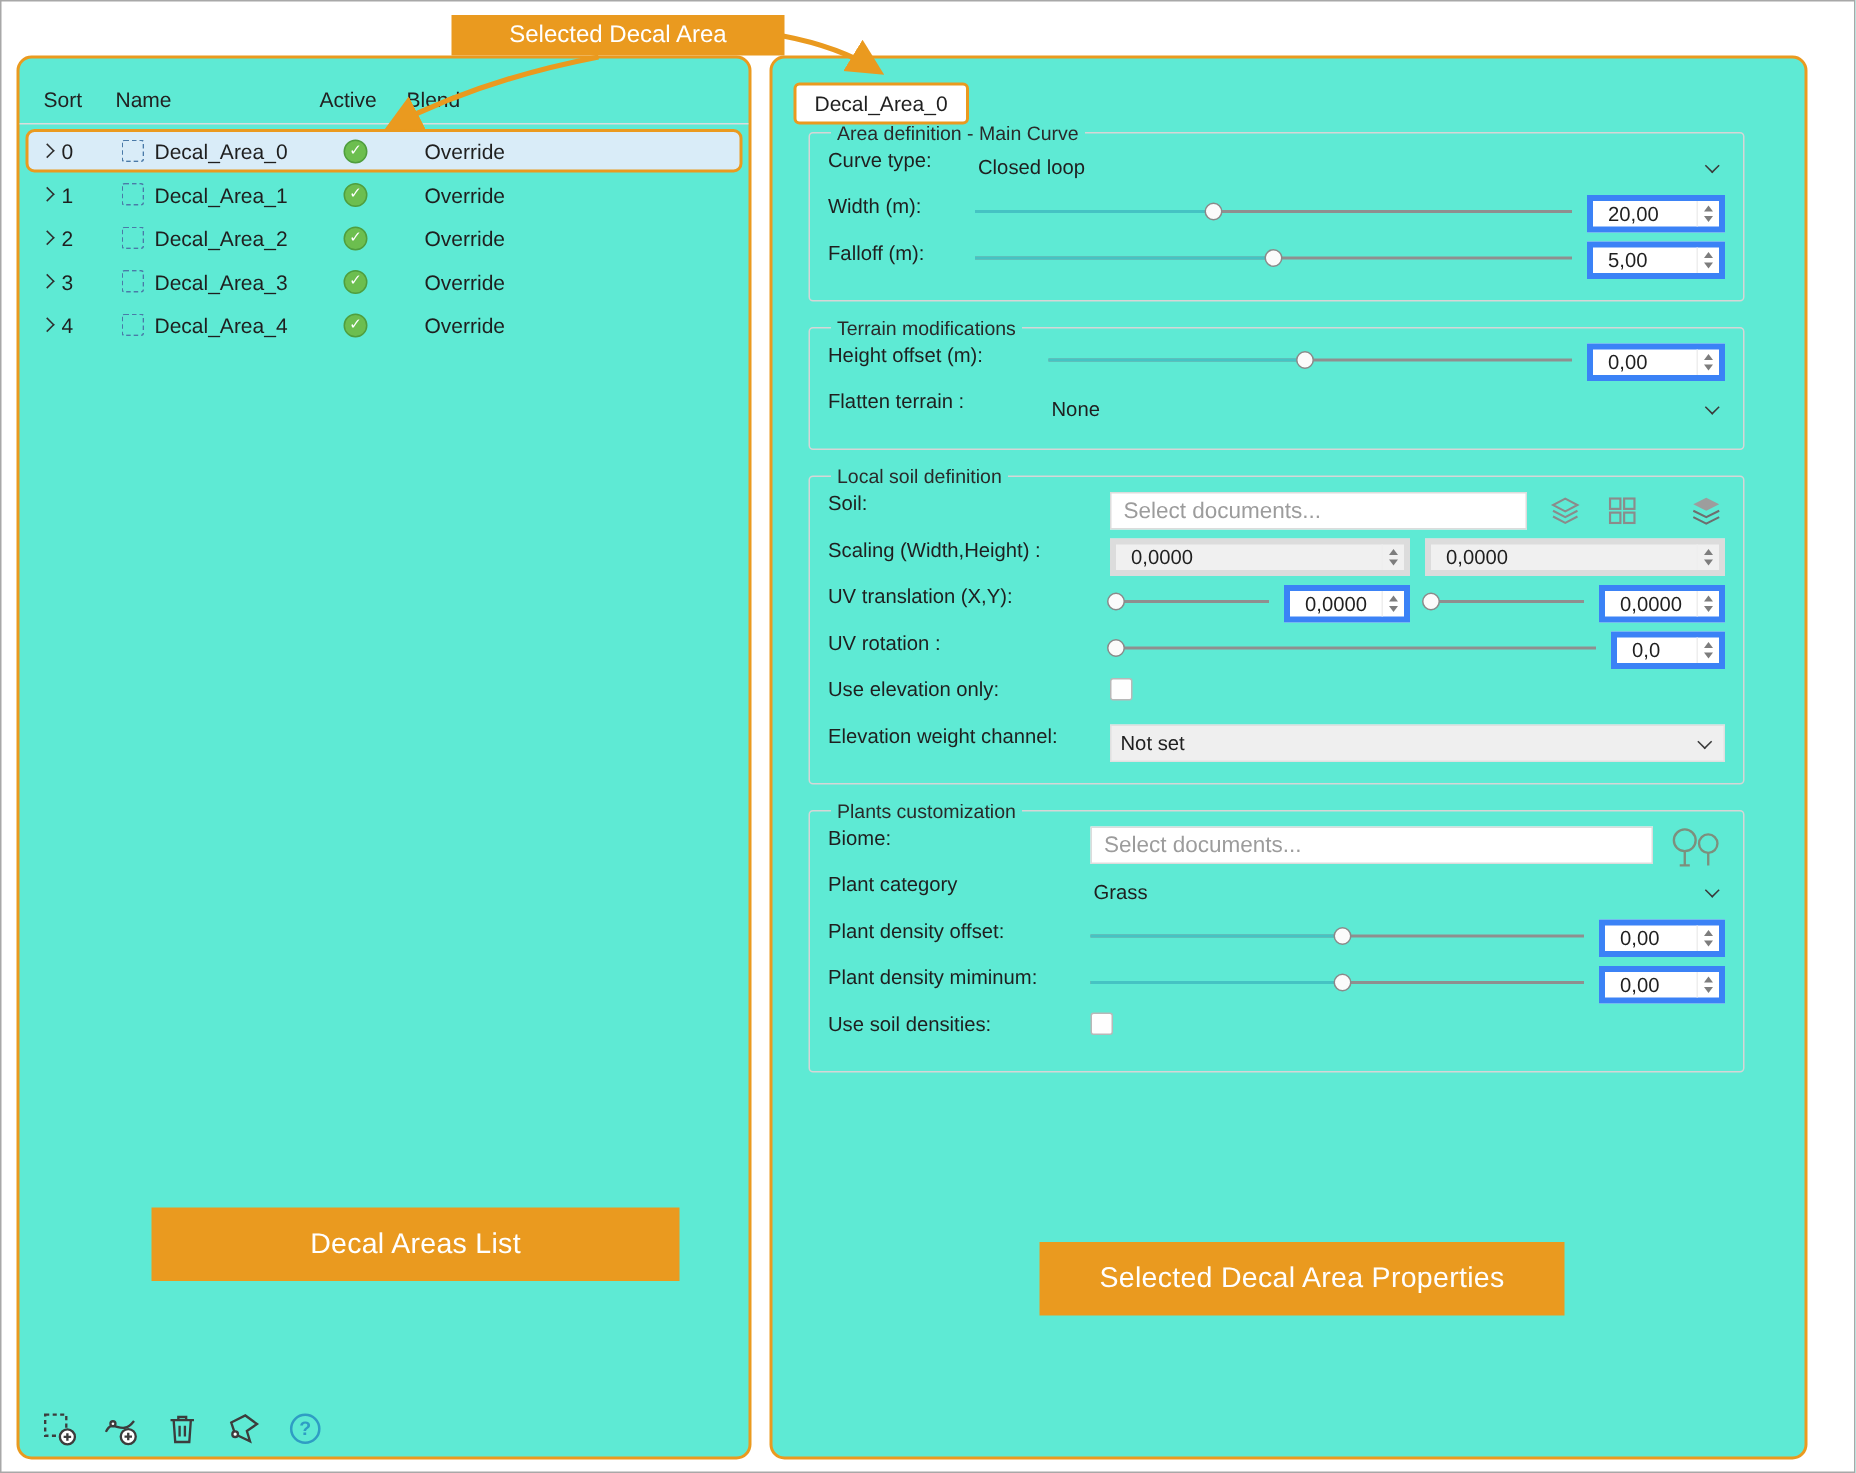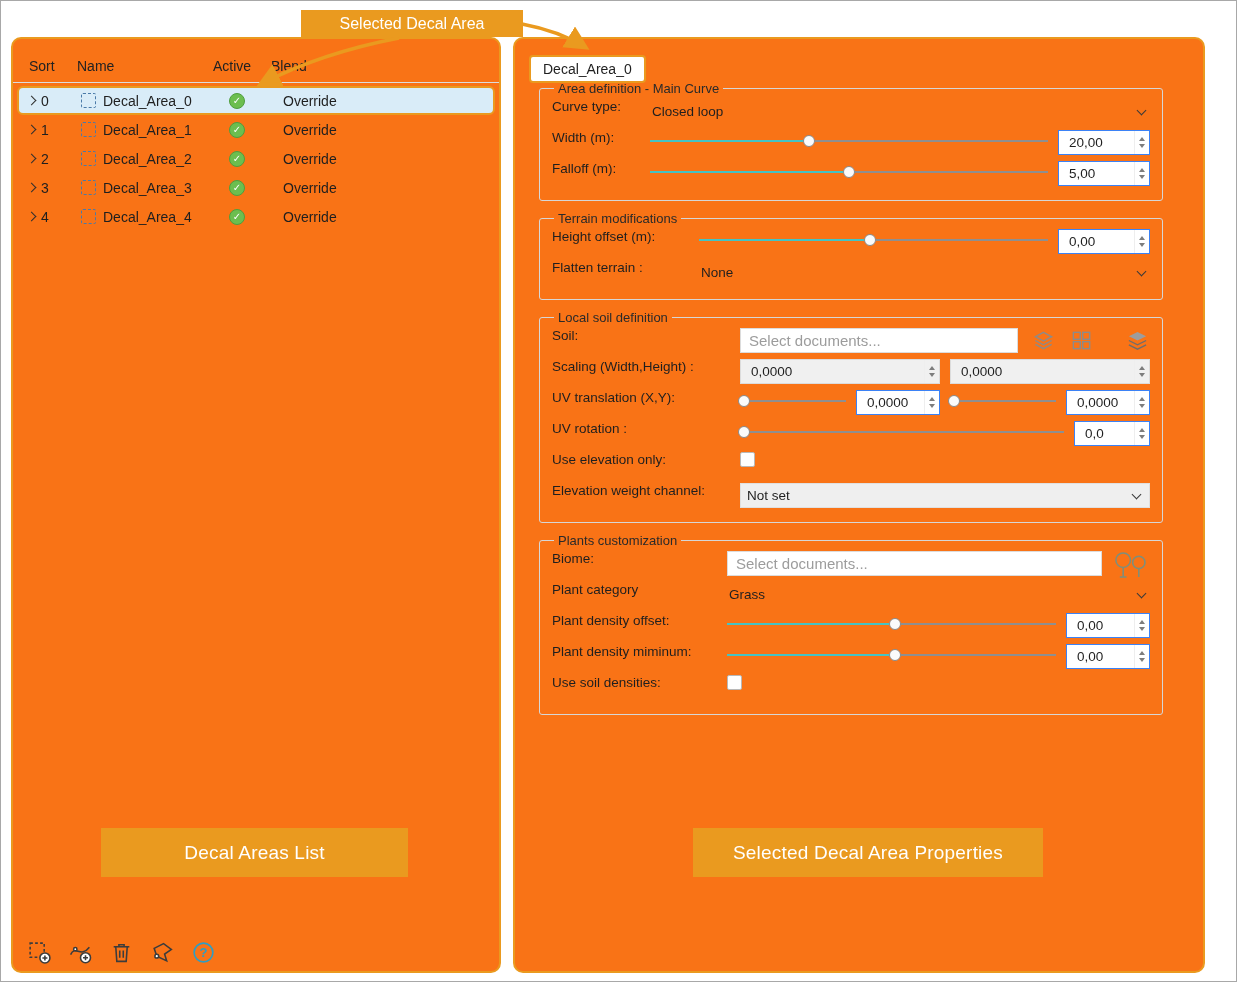--- a/index.html
+++ b/index.html
@@ -6,21 +6,21 @@
   body { margin:0; background:#fff; font-family:"Liberation Sans","DejaVu Sans",sans-serif; }
 
   .window{position:relative;width:1237px;height:982px;background:#fff;border:1px solid #a8a8a8;color:#1f1f1f;overflow:hidden}
 
   
   .titlebar{position:absolute;top:0;left:0;right:0;height:26px}
   .wtitle{position:absolute;left:8px;top:4px;font-size:11px;color:#222}
   .closebtn{position:absolute;right:5px;top:5px;width:14px;height:14px;background:#e8432c;border-radius:2px;color:#fff;font-size:9px;line-height:14px;text-align:center;cursor:pointer}
 
   
-  .panel{position:absolute;border:2px solid #EA9A1F;border-radius:10px;background:#f97316}
+  .panel{position:absolute;border:2px solid #EA9A1F;border-radius:10px;background:#5eead4}
   .panel.left{left:10px;top:36px;width:490px;height:936px}
   .panel.right{left:512px;top:36px;width:692px;height:936px}
 
   
   .lheader{position:absolute;top:10px;left:0;right:0;height:34px;border-bottom:1px solid #dcdcdc;font-size:14px;color:#222}
   .lheader span{position:absolute;top:9px}
   .col-sort{left:16px}.col-name{left:64px}.col-active{left:200px}.col-blend{left:258px}
 
   
   .rows{position:absolute;top:47px;left:4px;right:4px}
@@ -36,21 +36,21 @@
   .check::after{content:"\2713";font-size:10px;font-weight:bold}
   .rblend{margin-left:38px}
 
   
   .toolbar{position:absolute;left:12px;bottom:5px;display:flex;gap:13px;align-items:center}
   .tbtn{width:28px;height:28px;display:flex;align-items:center;justify-content:center;cursor:pointer}
   .tbtn svg{width:25px;height:25px}
 
   
   .banner{position:absolute;background:#EA9A1F;color:#fff;font-size:19px;display:flex;align-items:center;justify-content:center;letter-spacing:.2px}
-  .list-banner{left:88px;top:789px;width:307px;height:49px}
+  .list-banner{left:88px;top:766px;width:352px;height:49px}
   .props-banner{left:178px;top:789px;width:350px;height:49px}
   .callout{position:absolute;left:300px;top:9px;width:222px;height:27px;background:#EA9A1F;color:#fff;font-size:16px;display:flex;align-items:center;justify-content:center;z-index:20}
   .arrows{position:absolute;left:0;top:0;width:1237px;height:982px;pointer-events:none;z-index:19}
 
   
   .propheader{position:absolute;left:14px;top:16px;height:28px;padding:0 12px;border:2px solid #EA9A1F;border-radius:4px;display:flex;align-items:center;font-size:14px;background:#fff;z-index:2}
   .groups{position:absolute;left:24px;right:24px;top:42px}
   fieldset.group{border:1px solid #d6d6d6;border-radius:3px;margin:0 16px 10px 0;padding:3px 12px 8px 12px;min-inline-size:0}
   fieldset.group legend{font-size:13px;color:#2a2a2a;padding:0 4px;margin-left:2px}
   .prow{display:flex;min-height:31px;font-size:13.5px}
@@ -63,21 +63,21 @@
   .combo.graybg{background:#efefef;border:1px solid #e0e0e0;padding:0 4px}
   .chev{flex:none;width:7px;height:7px;border-right:1.7px solid #3a3a3a;border-bottom:1.7px solid #3a3a3a;transform:rotate(45deg);margin:-3px 5px 0 6px}
 
   
   .slider{position:relative;flex:1;height:22px;cursor:pointer;margin-right:10px;min-width:40px}
   .track{position:absolute;left:0;right:0;top:10px;height:2px;background:#8f8f8f}
   .fill{position:absolute;left:0;top:10px;height:2px;background:#45c3c3}
   .thumb{position:absolute;top:5px;margin-left:-6px;width:12px;height:12px;border-radius:50%;background:#fbfbfb;border:1px solid #8a8a8a}
 
   
-  .spinbox{display:flex;align-items:center;height:25px;border:1px solid #3b82f6;background:#fff}
+  .spinbox{display:flex;align-items:center;height:25px;border:4px solid #3b82f6;background:#fff}
   .spinbox .num{flex:1;padding-left:10px;white-space:nowrap}
   .spin{flex:none;width:15px;height:100%;display:flex;flex-direction:column;align-items:center;justify-content:center;cursor:pointer;border-left:1px solid #eee}
   .spin::before{content:"";width:0;height:0;border-left:3.5px solid transparent;border-right:3.5px solid transparent;border-bottom:4.5px solid #7d7d7d;margin-bottom:3px}
   .spin::after{content:"";width:0;height:0;border-left:3.5px solid transparent;border-right:3.5px solid transparent;border-top:4.5px solid #7d7d7d}
   .spinbox.dis{background:#f0f0f0;border-color:#dcdcdc;flex:1}
   .gapL{margin-left:10px}
   .w92{width:92px;flex:none}
   .w84{width:84px;flex:none}
   .w68{width:76px;flex:none}
   .mr10{margin-right:10px}

